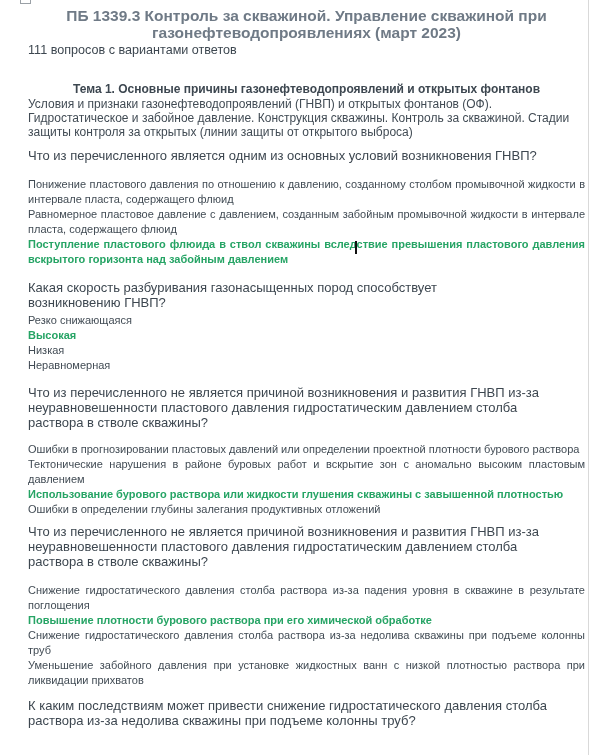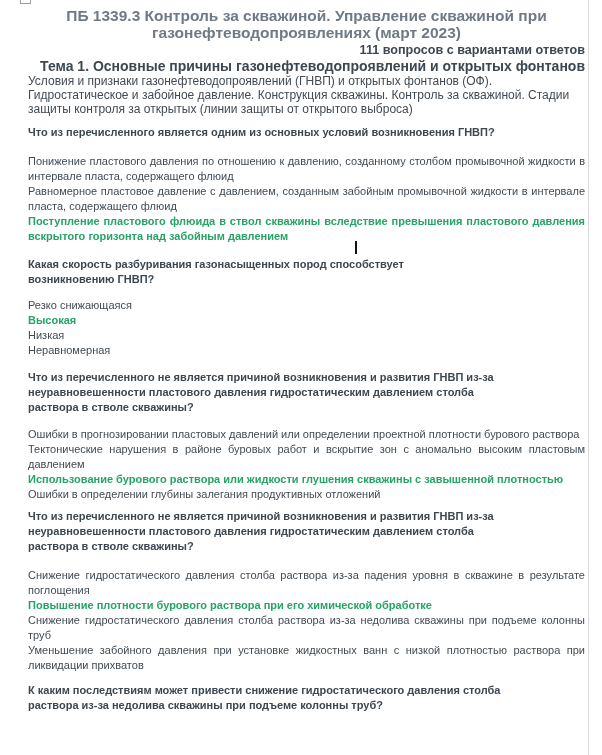--- a/index.html
+++ b/index.html
@@ -17,31 +17,31 @@
   .checkbox-partial{
     position:absolute; left:20px; top:-8px; width:11px; height:12px;
     border:1.5px solid var(--checkbox-border); background:#fff;
   }
   .content{position:absolute; left:28px; top:7px; width:557px;}
   .doc-title{
     font-size:15.5px; font-weight:bold; color:var(--title-text);
     text-align:center; line-height:17px; white-space:pre-line;
   }
   .doc-subtitle{
-    margin-top:2px; font-size:12.6px; font-weight:bold; color:var(--heading-text); text-align:right;
+    margin-top:2px; font-size:12.6px; font-weight:normal; color:var(--heading-text); text-align:left;
   }
   .topic-heading{
-    margin-top:2px; font-size:14px; font-weight:bold; color:var(--heading-text);
-    text-align:right; line-height:15px;
+    margin-top:25px; font-size:12px; font-weight:bold; color:var(--heading-text);
+    text-align:center; line-height:15px;
   }
   .topic-desc{
     font-size:12px; line-height:14px; color:var(--body-text); white-space:pre; text-align:left;
   }
   .question{
-    font-size:11px; font-weight:bold; color:var(--heading-text);
+    font-size:13px; font-weight:normal; color:var(--heading-text);
     line-height:15px; white-space:pre-line;
   }
   .answers p{margin:0;}
   .answer{font-size:11px; line-height:15px; color:var(--body-text);}
   .justify{text-align:justify;}
   .correct{color:var(--correct-answer-text); font-weight:bold;}
   .text-caret{position:absolute; left:355px; top:241px; width:1.5px; height:13px; background:var(--caret);}
 </style>
 </head>
 <body>
@@ -63,21 +63,21 @@
 
     <div class="question" style="margin-top:9px">Что из перечисленного является одним из основных условий возникновения ГНВП?</div>
     <div class="answers" style="margin-top:14px">
       <p class="answer justify">Понижение пластового давления по отношению к давлению, созданному столбом промывочной жидкости в интервале пласта, содержащего флюид</p>
       <p class="answer justify">Равномерное пластовое давление с давлением, созданным забойным промывочной жидкости в интервале пласта, содержащего флюид</p>
       <p class="answer justify correct">Поступление пластового флюида в ствол скважины вследствие превышения пластового давления вскрытого горизонта над забойным давлением</p>
     </div>
 
     <div class="question" style="margin-top:13px">Какая скорость разбуривания газонасыщенных пород способствует
 возникновению ГНВП?</div>
-    <div class="answers" style="margin-top:11px">
+    <div class="answers" style="margin-top:3px">
       <p class="answer">Резко снижающаяся</p>
       <p class="answer correct">Высокая</p>
       <p class="answer">Низкая</p>
       <p class="answer">Неравномерная</p>
     </div>
 
     <div class="question" style="margin-top:12px">Что из перечисленного не является причиной возникновения и развития ГНВП из-за
 неуравновешенности пластового давления гидростатическим давлением столба
 раствора в стволе скважины?</div>
     <div class="answers" style="margin-top:12px">

